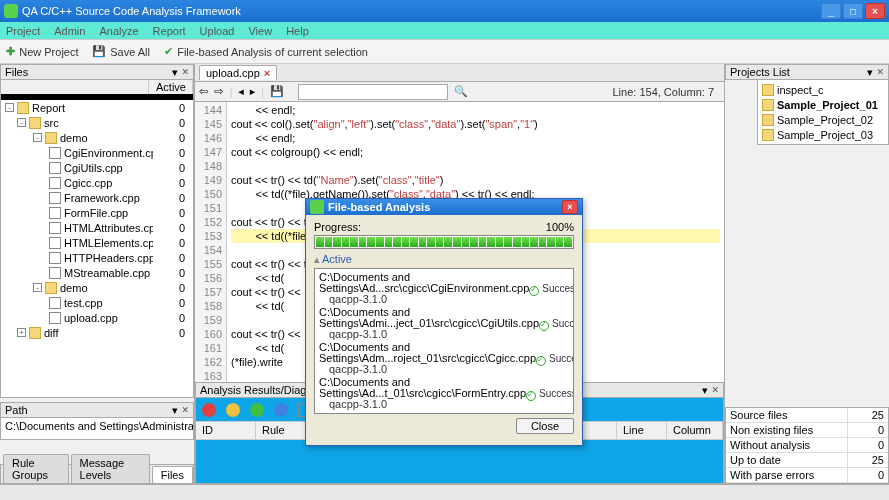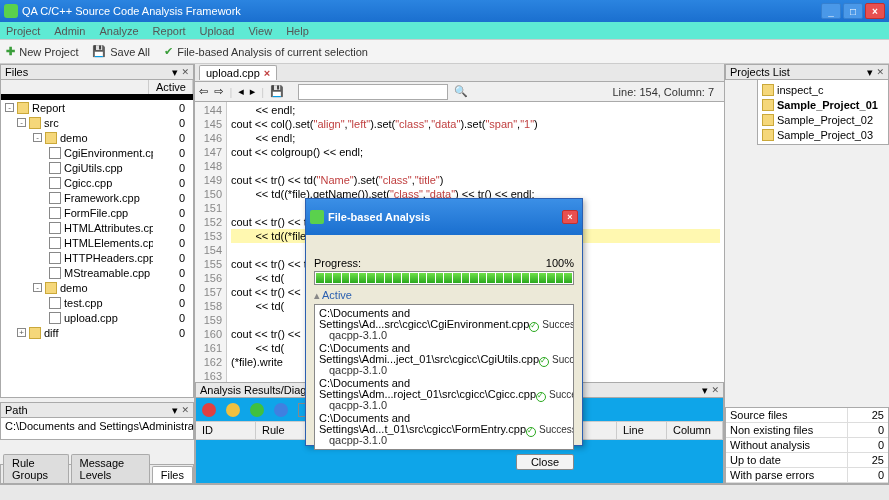--- a/index.html
+++ b/index.html
@@ -57,25 +57,25 @@
 .proj-body{flex:0 0 auto; background:#fff; border:1px solid #aaa; border-top:none; padding:2px;margin-left:32px;}
 .proj-row{display:flex;align-items:center;height:15px;padding-left:2px;}
 .proj-row.bold{font-weight:bold;}
 .stats-body{border:1px solid #aaa; background:#fff; margin-top:auto;}
 .stats-row{display:flex; border-bottom:1px solid #ddd;}
 .stats-row div{padding:1px 4px;}
 .stats-row div:first-child{flex:1; border-right:1px solid #ddd;}
 .stats-row div:last-child{width:40px; text-align:right;}
 .bottom-scroll{position:absolute;bottom:0;left:0;right:0;height:16px;background:#e8e8e8;border-top:1px solid #aaa;}
 .dialog{position:absolute; left:305px; top:198px; width:278px; height:248px; background:#ece9d8; border:1px solid #2b5fb0; box-shadow:2px 2px 6px rgba(0,0,0,0.3);}
-.dlg-title{height:36px; background:linear-gradient(to bottom,#3b8fe6,#1a6fcf); display:flex; align-items:center; padding:0 4px; color:#fff; font-weight:bold;}
+.dlg-title{height:16px; background:linear-gradient(to bottom,#3b8fe6,#1a6fcf); display:flex; align-items:center; padding:0 4px; color:#fff; font-weight:bold;}
 .dlg-title .di{width:14px;height:14px;background:#5ad14d;border-radius:2px;margin-right:4px;display:inline-block;}
 .dlg-title .spacer{flex:1;}
 .dlg-title .dx{width:16px;height:14px;background:#e85050;border:1px solid #c03030;border-radius:2px;display:flex;align-items:center;justify-content:center;color:#fff;font-size:9px;cursor:pointer;}
-.dlg-body{padding:6px 8px 4px 8px;margin-top:16px;}
+.dlg-body{padding:6px 8px 4px 8px;}
 .prog-row{display:flex; align-items:center;}
 .prog-row .spacer{flex:1;}
 .progressbar{height:14px; border:1px solid #888; background:#fff; margin-top:2px; padding:1px; display:flex; gap:1px;}
 .pseg{flex:1; background:linear-gradient(to bottom,#6fe04a,#2aa81e);}
 .details-link{color:#2a5fb0; margin-top:4px; display:inline-block; cursor:pointer;}
 .details-link::before{content:"▴ "; color:#888;}
 .file-list{border:1px solid #888; background:#fff; height:146px; margin-top:2px; overflow:auto; padding:2px;}
 .fl-row{display:flex; align-items:center; padding:1px 2px;}
 .fl-row .p{flex:1; font-size:10px; line-height:11px;}
 .fl-row .sub{color:#333; padding-left:10px;}

